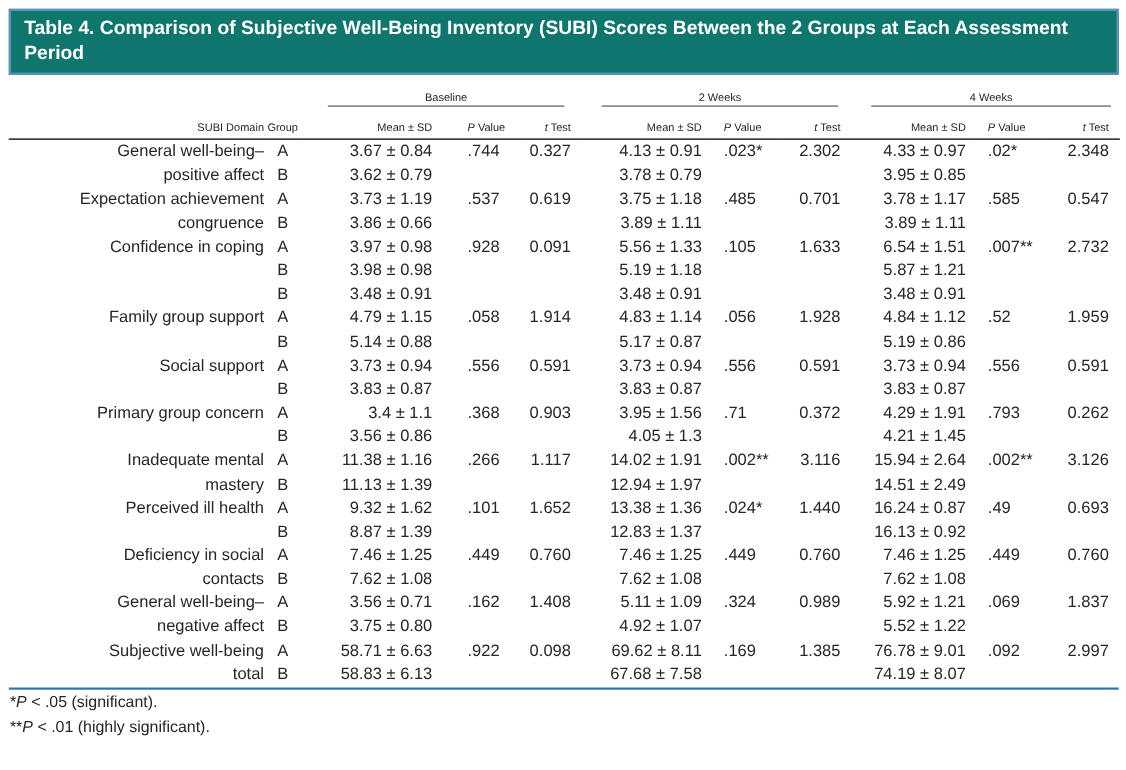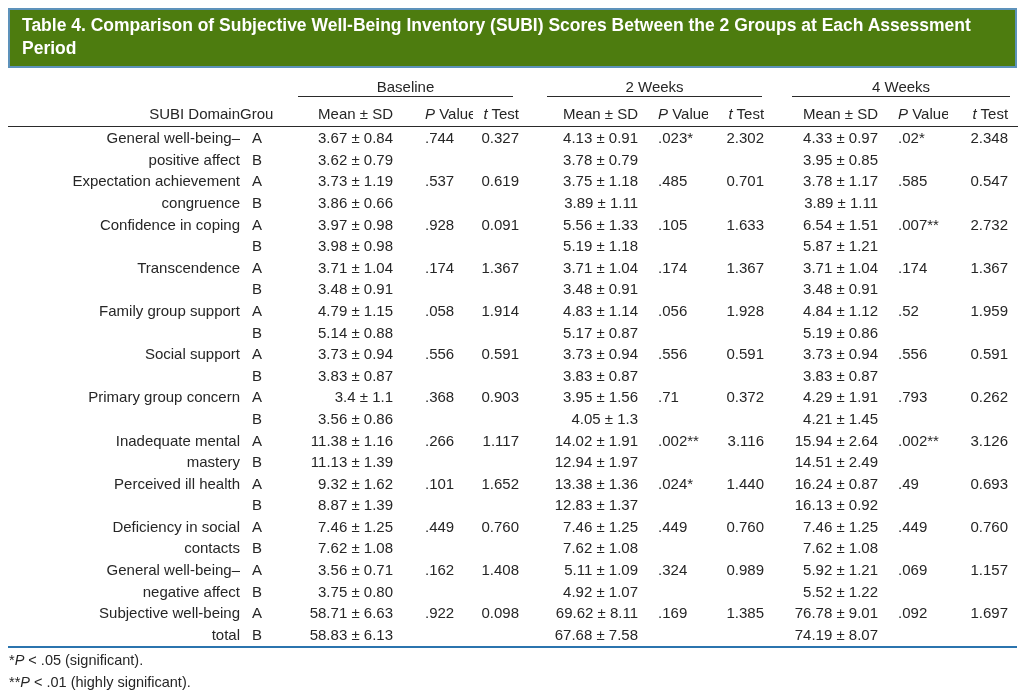--- a/index.html
+++ b/index.html
@@ -4,37 +4,37 @@
 <style>
   html,body{margin:0;padding:0;}
   body{
     width:1024px;height:700px;background:#ffffff;
     font-family:"Liberation Sans",sans-serif;color:#262626;
     overflow:hidden;
   }
   .page{padding:8px 7px 0 8px;}
 
   .title-band{
-    background:#4d7c0f;
+    background:#0f766e;
     border:2px solid #5d92ba;
     color:#ffffff;
     font-size:17.5px;
     font-weight:bold;
     line-height:1.32;
     padding:4px 12px 6px 12px;
   }
 
   table{
     border-collapse:collapse;
     table-layout:fixed;
     width:1010px;
     margin-top:3px;
   }
   th,td{padding:0;white-space:nowrap;overflow:hidden;}
-  thead th{font-weight:normal;font-size:15px;margin-top:23px;}
+  thead th{font-weight:normal;font-size:10px;margin-top:23px;}
 
   .sp-row th{height:26px;vertical-align:bottom;}
   .bar{
     border-bottom:1.5px solid #2a2a2a;
     padding-bottom:1px;
     text-align:center;
     margin:0 8px 0 22px;
   }
   .sp-b .bar{margin:0 12px 0 24px;}
 
@@ -190,33 +190,20 @@
           <td class="pv g1"></td>
           <td class="tt g1"></td>
           <td class="mean g2">5.19 ± 1.18</td>
           <td class="pv g2"></td>
           <td class="tt g2"></td>
           <td class="mean g3">5.87 ± 1.21</td>
           <td class="pv g3"></td>
           <td class="tt g3"></td>
         </tr>
         <tr>
-          <td class="domain">Transcendence</td>
-          <td class="group">A</td>
-          <td class="mean g1">3.71 ± 1.04</td>
-          <td class="pv g1">.174</td>
-          <td class="tt g1">1.367</td>
-          <td class="mean g2">3.71 ± 1.04</td>
-          <td class="pv g2">.174</td>
-          <td class="tt g2">1.367</td>
-          <td class="mean g3">3.71 ± 1.04</td>
-          <td class="pv g3">.174</td>
-          <td class="tt g3">1.367</td>
-        </tr>
-        <tr>
           <td class="domain indent"></td>
           <td class="group">B</td>
           <td class="mean g1">3.48 ± 0.91</td>
           <td class="pv g1"></td>
           <td class="tt g1"></td>
           <td class="mean g2">3.48 ± 0.91</td>
           <td class="pv g2"></td>
           <td class="tt g2"></td>
           <td class="mean g3">3.48 ± 0.91</td>
           <td class="pv g3"></td>
@@ -382,21 +369,21 @@
           <td class="domain">General well-being–</td>
           <td class="group">A</td>
           <td class="mean g1">3.56 ± 0.71</td>
           <td class="pv g1">.162</td>
           <td class="tt g1">1.408</td>
           <td class="mean g2">5.11 ± 1.09</td>
           <td class="pv g2">.324</td>
           <td class="tt g2">0.989</td>
           <td class="mean g3">5.92 ± 1.21</td>
           <td class="pv g3">.069</td>
-          <td class="tt g3">1.157</td>
+          <td class="tt g3">1.837</td>
         </tr>
         <tr>
           <td class="domain indent">negative affect</td>
           <td class="group">B</td>
           <td class="mean g1">3.75 ± 0.80</td>
           <td class="pv g1"></td>
           <td class="tt g1"></td>
           <td class="mean g2">4.92 ± 1.07</td>
           <td class="pv g2"></td>
           <td class="tt g2"></td>
@@ -408,21 +395,21 @@
           <td class="domain">Subjective well-being</td>
           <td class="group">A</td>
           <td class="mean g1">58.71 ± 6.63</td>
           <td class="pv g1">.922</td>
           <td class="tt g1">0.098</td>
           <td class="mean g2">69.62 ± 8.11</td>
           <td class="pv g2">.169</td>
           <td class="tt g2">1.385</td>
           <td class="mean g3">76.78 ± 9.01</td>
           <td class="pv g3">.092</td>
-          <td class="tt g3">1.697</td>
+          <td class="tt g3">2.997</td>
         </tr>
         <tr>
           <td class="domain indent">total</td>
           <td class="group">B</td>
           <td class="mean g1">58.83 ± 6.13</td>
           <td class="pv g1"></td>
           <td class="tt g1"></td>
           <td class="mean g2">67.68 ± 7.58</td>
           <td class="pv g2"></td>
           <td class="tt g2"></td>

